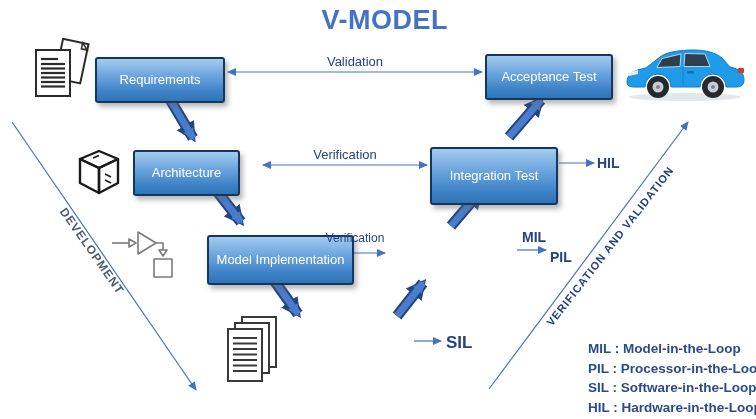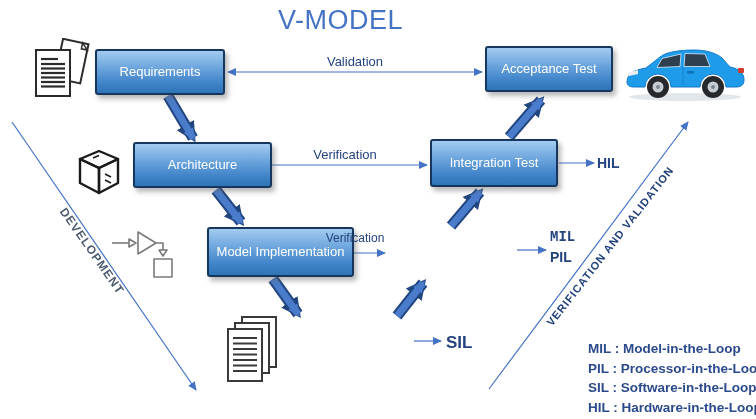--- a/index.html
+++ b/index.html
@@ -2,30 +2,30 @@
 <html><head>
 <meta charset="utf-8">
 <style>
   html,body{margin:0;padding:0;background:#fff;}
   .stage{
     position:relative;width:756px;height:419px;overflow:hidden;background:#fff;
     font-family:"Liberation Sans",sans-serif;
   }
   .overlay{position:absolute;left:0;top:0;width:756px;height:419px;}
   .title{
-    position:absolute;left:278px;top:5px;width:170px;text-align:left;
-    font-size:27px;font-weight:400;letter-spacing:.5px;color:#4472C4;
+    position:absolute;left:278px;top:5px;width:170px;text-align:right;
+    font-size:27px;font-weight:700;letter-spacing:.5px;color:#4472C4;
   }
   .vbox{
     position:absolute;display:flex;align-items:center;justify-content:center;
     background:linear-gradient(180deg,#A3CBEF 0%,#6FA7DE 38%,#3E82C8 78%,#2E75B6 100%);
     border:2px solid #17365D;border-radius:3px;
     box-shadow:3px 4px 5px rgba(100,100,100,.45);
     color:#fff;font-size:13px;text-align:center;line-height:1.2;
-    padding:2px 5px;box-sizing:border-box;
+    padding:2px 5px;box-sizing:border-box;margin-top:8px;
   }
   .edge-label{
     position:absolute;color:#24437F;font-size:13px;font-weight:500;text-align:center;
   }
   .loop-tag{
     position:absolute;color:#24437F;font-size:14px;font-weight:600;
   }
   .diag-label{
     position:absolute;text-align:center;font-weight:600;letter-spacing:1px;
   }
@@ -93,32 +93,32 @@
     <line x1="517" y1="250" x2="546" y2="250" stroke="#4472C4" stroke-width="1.2" marker-end="url(#taEnd)"></line>
     <line x1="414" y1="341" x2="441" y2="341" stroke="#4472C4" stroke-width="1.2" marker-end="url(#taEnd)"></line>
 
     <line x1="12" y1="122" x2="196" y2="390" stroke="#4472C4" stroke-width="1.2" marker-end="url(#taEnd)"></line>
     <line x1="489" y1="389" x2="688" y2="122" stroke="#4472C4" stroke-width="1.2" marker-end="url(#taEnd)"></line>
   </svg>
 
   <div class="title">V-MODEL</div>
 
   <div class="vbox" style="left:95px;top:49px;width:130px;height:46px;">Requirements</div>
-  <div class="vbox" style="left:133px;top:142px;width:139px;height:46px;">Architecture</div>
+  <div class="vbox" style="left:133px;top:142px;width:107px;height:46px;">Architecture</div>
   <div class="vbox" style="left:207px;top:227px;width:147px;height:50px;">Model Implementation</div>
 
   <div class="vbox" style="left:485px;top:46px;width:128px;height:46px;">Acceptance Test</div>
-  <div class="vbox" style="left:430px;top:139px;width:128px;height:48px;">Integration Test</div>
+  <div class="vbox" style="left:430px;top:139px;width:128px;height:58px;">Integration Test</div>
 
   <div class="edge-label" style="left:300px;top:54px;width:110px;">Validation</div>
   <div class="edge-label" style="left:290px;top:147px;width:110px;">Verification</div>
   <div class="edge-label" style="left:320px;top:231px;width:70px;font-size:12px;">Verification</div>
 
   <div class="loop-tag" style="left:597px;top:155px;text-align:center;">HIL</div>
-  <div class="loop-tag" style="left:550px;top:229px;font-family:Liberation Mono, monospace;">MIL</div>
+  <div class="loop-tag" style="left:522px;top:229px;">MIL</div>
   <div class="loop-tag" style="left:550px;top:249px;">PIL</div>
   <div class="loop-tag" style="left:446px;top:333px;font-size:17px;">SIL</div>
 
   <div class="diag-label diag-left">DEVELOPMENT</div>
   <div class="diag-label diag-right">VERIFICATION AND VALIDATION</div>
 
   <div class="legend">
     <div>MIL : Model-in-the-Loop</div>
     <div>PIL : Processor-in-the-Loop</div>
     <div>SIL : Software-in-the-Loop</div>

